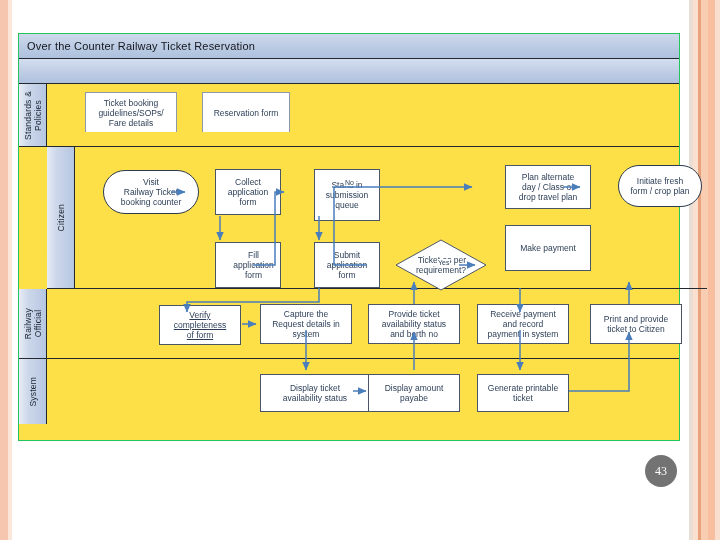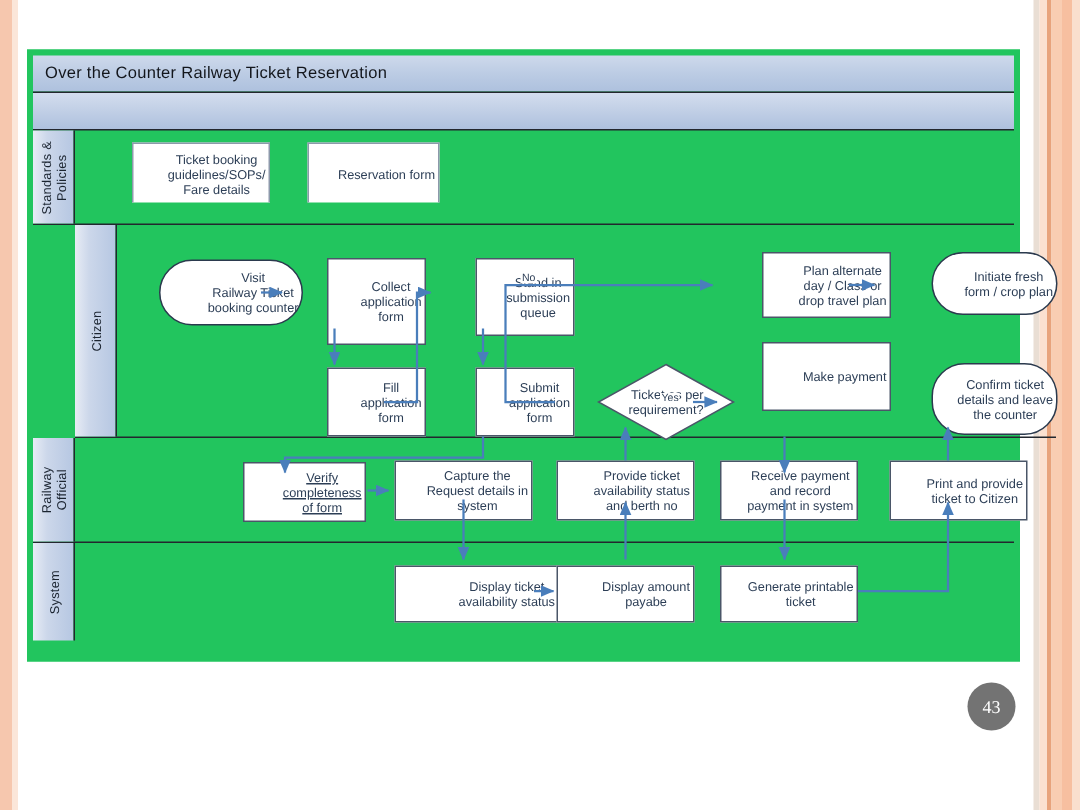--- a/index.html
+++ b/index.html
@@ -24,21 +24,21 @@
   #page-number{
     position:absolute;left:645px;top:455px;width:32px;height:32px;
     border-radius:50%;background:#737373;color:#ffffff;
     font-size:12px;display:flex;align-items:center;justify-content:center;
     font-family:"Liberation Serif", serif;
   }
 
   
   #diagram{
     position:absolute;left:18px;top:33px;width:662px;height:408px;
-    border:4px solid #22c55e;background:#22c55e;box-sizing:border-box;
+    border:1px solid #22c55e;background:#fde047;box-sizing:border-box;
   }
   #title-bar{
     position:absolute;left:0;top:0;width:100%;height:25px;
     background:linear-gradient(to bottom,#ced9eb 0%,#bccce4 50%,#aec1de 100%);
     border-bottom:1px solid #23272e;box-sizing:border-box;
     display:flex;align-items:center;
   }
   #title-text{
     font-size:11px;color:#13161c;padding-left:8px;letter-spacing:.2px;
   }
@@ -66,21 +66,21 @@
 
   #lane-standards{top:50px;height:63px;}
   #lane-citizen{top:113px;height:142px;margin-left:28px;}
   #lane-official{top:255px;height:70px;}
   #lane-system{top:325px;height:65px;border-bottom:none;}
 
   
   .node{
     position:absolute;box-sizing:border-box;
     font-size:8.5px;line-height:10px;color:#2c3e56;
-    display:flex;align-items:center;justify-content:flex-end;text-align:center;
+    display:flex;align-items:center;justify-content:center;text-align:center;
     background:#ffffff;white-space:pre-line;padding:1px 2px;
   }
   .proc{border:1px solid #4a5668;}
   .term{border:1px solid #2b3a4e;border-radius:22px;}
   .doc{border:1px solid #8d99ab;border-bottom:none;}
   .doc-wave{
     position:absolute;left:-1px;right:-1px;bottom:-7px;height:9px;
     overflow:hidden;
   }
   .diamond-wrap{position:absolute;}
@@ -147,21 +147,21 @@
     <div class="lane-header">
       <span class="lane-label">Citizen</span>
     </div>
     <div class="lane-body">
 
       <div class="node term" style="left:28px;top:23px;width:96px;height:44px;">
         <span>Visit
 Railway Ticket
 booking counter</span>
       </div>
-      <div class="node proc" style="left:140px;top:22px;width:66px;height:58px;">
+      <div class="node proc" style="left:140px;top:22px;width:66px;height:46px;">
         <span>Collect
 application
 form</span>
       </div>
       <div class="node proc" style="left:239px;top:22px;width:66px;height:52px;">
         <span>Stand in
 submission
 queue</span>
       </div>
       <div class="node proc" style="left:140px;top:95px;width:66px;height:46px;padding-left:13px;">
@@ -187,25 +187,20 @@
         <span>Plan alternate
 day / Class or
 drop travel plan</span>
       </div>
       <div class="node term" style="left:543px;top:18px;width:84px;height:42px;">
         <span>Initiate fresh
 form / crop plan</span>
       </div>
       <div class="node proc" style="left:430px;top:78px;width:86px;height:46px;">
         <span>Make payment</span>
-      </div>
-      <div class="node term" style="left:543px;top:92px;width:84px;height:48px;">
-        <span>Confirm ticket
-details and leave
-the counter</span>
       </div>
     </div>
   </div>
 
   <div class="lane" id="lane-official">
     <div class="lane-header">
       <span class="lane-label">Railway
 Official</span>
     </div>
     <div class="lane-body">

